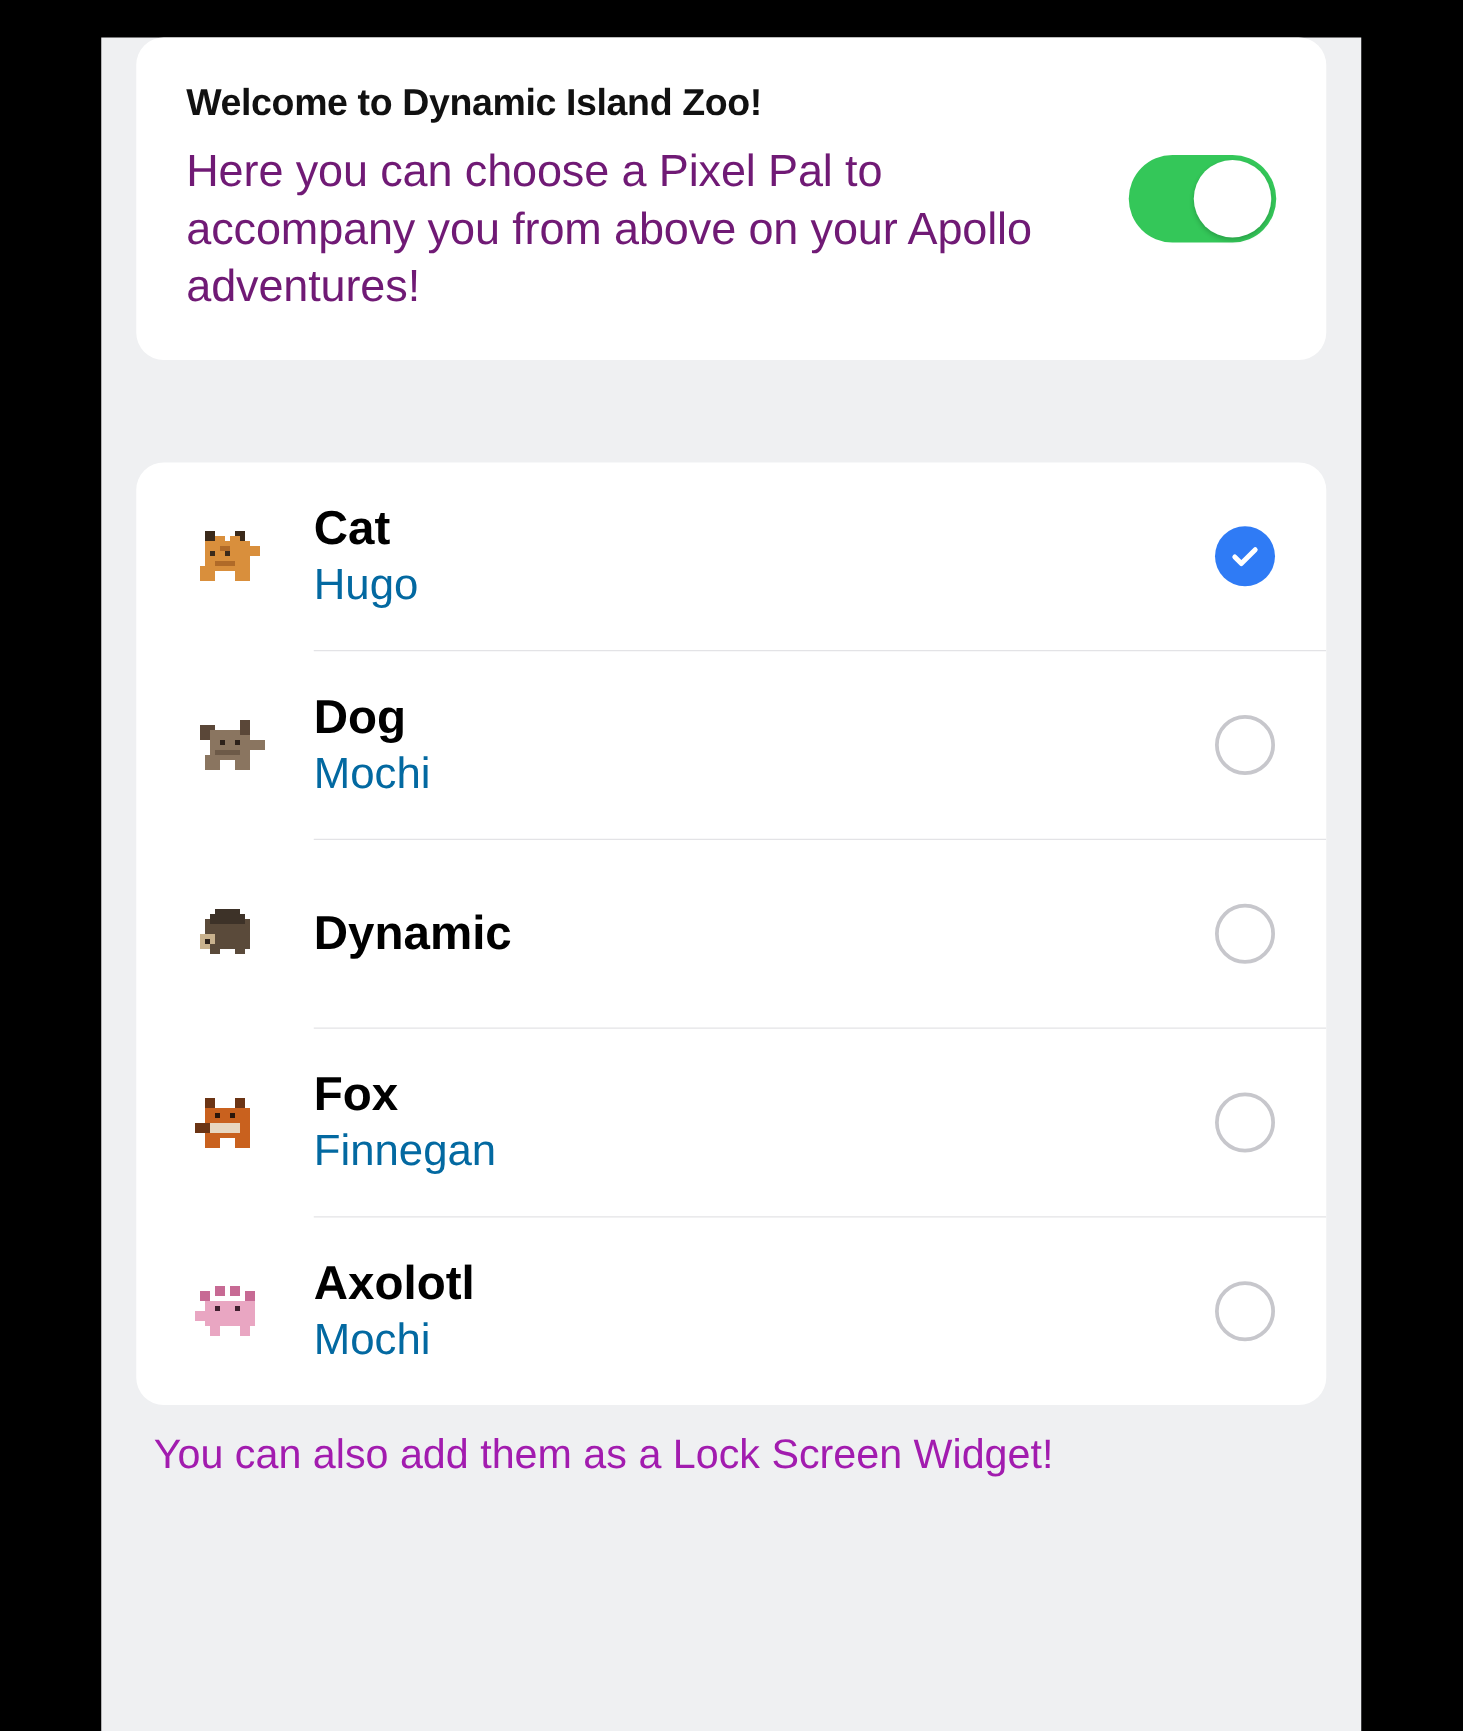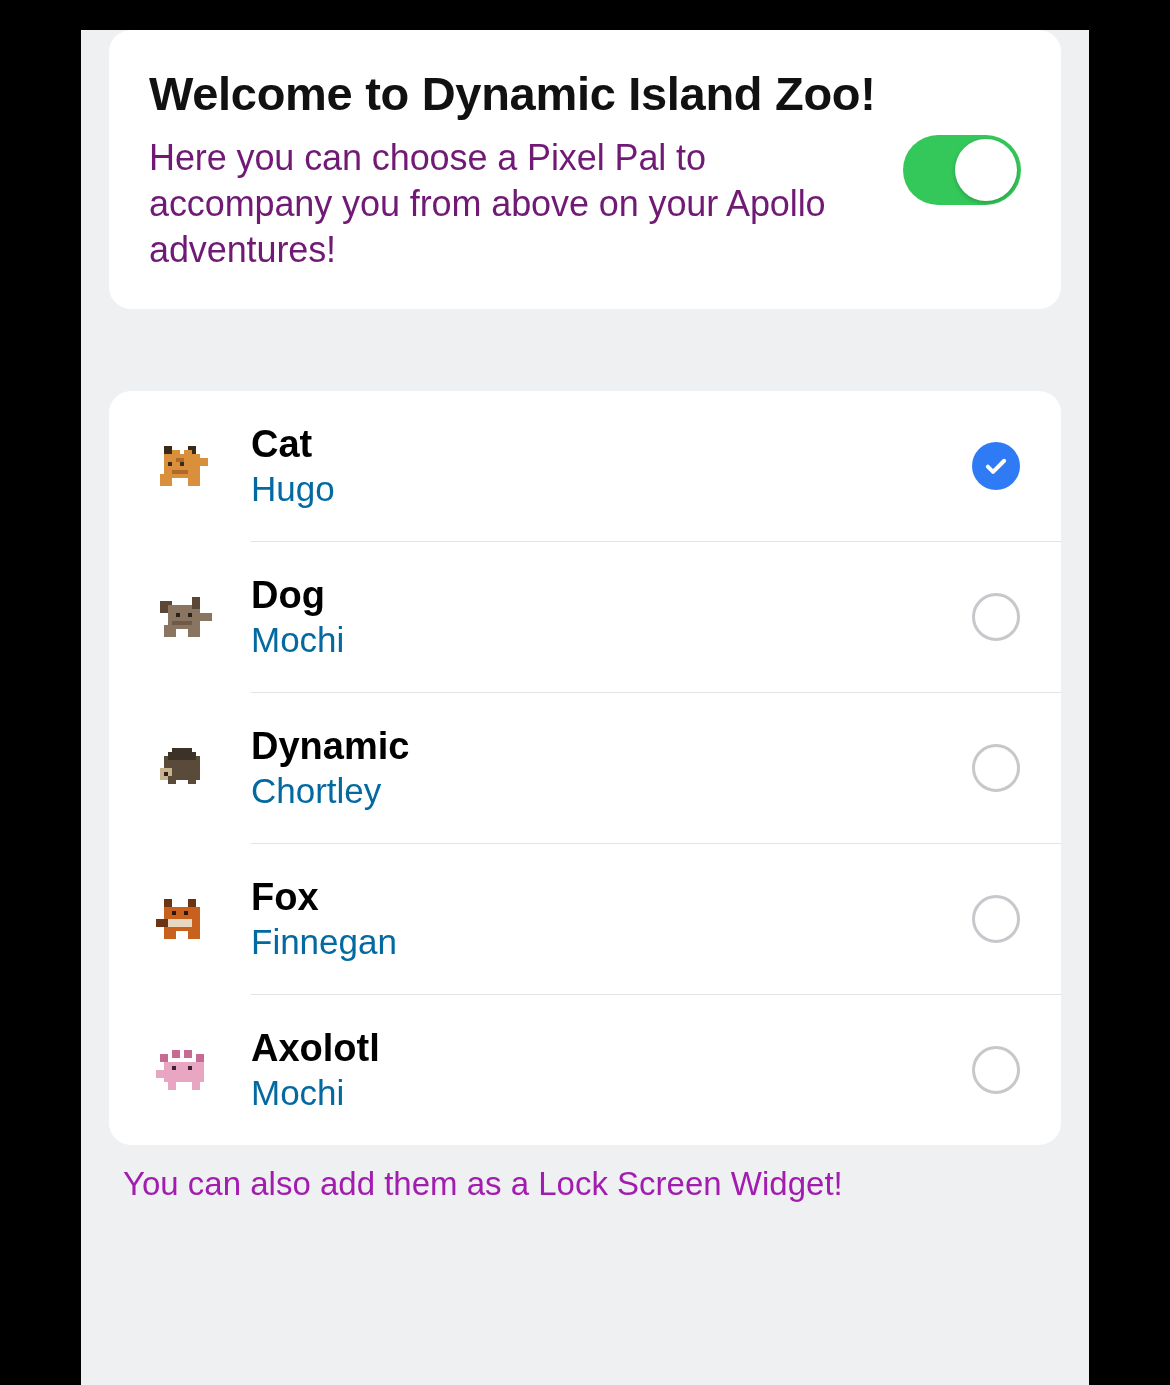--- a/index.html
+++ b/index.html
@@ -24,21 +24,21 @@
       margin: 30px 28px 0 28px;
       padding: 36px 40px 36px 40px;
       display: flex;
       align-items: center;
       gap: 20px;
     }
     .card-text {
       flex: 1;
     }
     .card-title {
-      font-size: 47px;
+      font-size: 30px;
       font-weight: 700;
       color: #111;
       letter-spacing: -0.3px;
     }
     .card-sub {
       margin-top: 14px;
       font-size: 36px;
       line-height: 1.28;
       color: #701a75;
       letter-spacing: -0.1px;
@@ -215,21 +215,20 @@
           <rect x="4" y="3" width="7" height="2" fill="#3d3228"></rect>
           <rect x="5" y="2" width="5" height="2" fill="#3d3228"></rect>
           <rect x="2" y="7" width="3" height="3" fill="#c9b28e"></rect>
           <rect x="3" y="8" width="1" height="1" fill="#2c211a"></rect>
           <rect x="4" y="9" width="2" height="2" fill="#5a4a3a"></rect>
           <rect x="9" y="9" width="2" height="2" fill="#5a4a3a"></rect>
         </svg>
       </div>
       <div class="row-body">
         <div class="row-title">Dynamic</div>
-        <div class="row-sub">Chortley</div>
       </div>
       <div class="row-accessory">
         <div class="radio-empty"></div>
       </div>
     </div>
     <div class="sep"></div>
 
     <div class="row">
       <div class="row-icon">
         <svg class="pixel" viewBox="0 0 16 14" shape-rendering="crispEdges">

